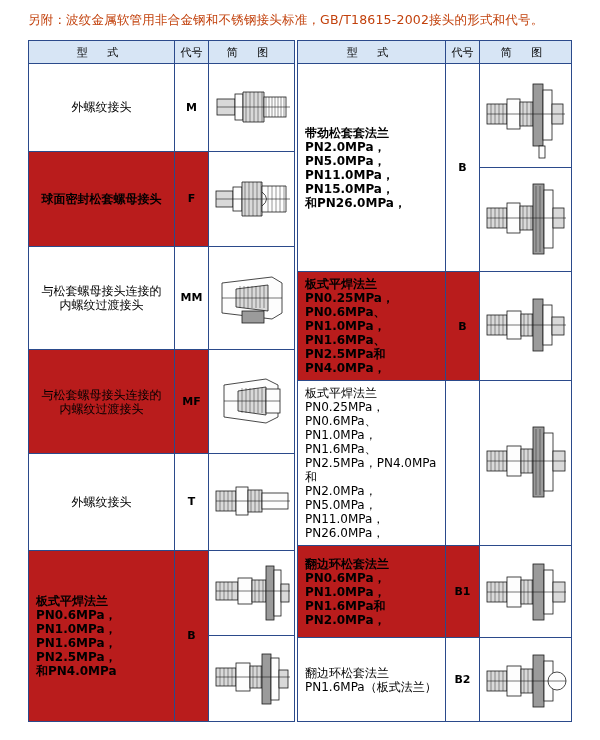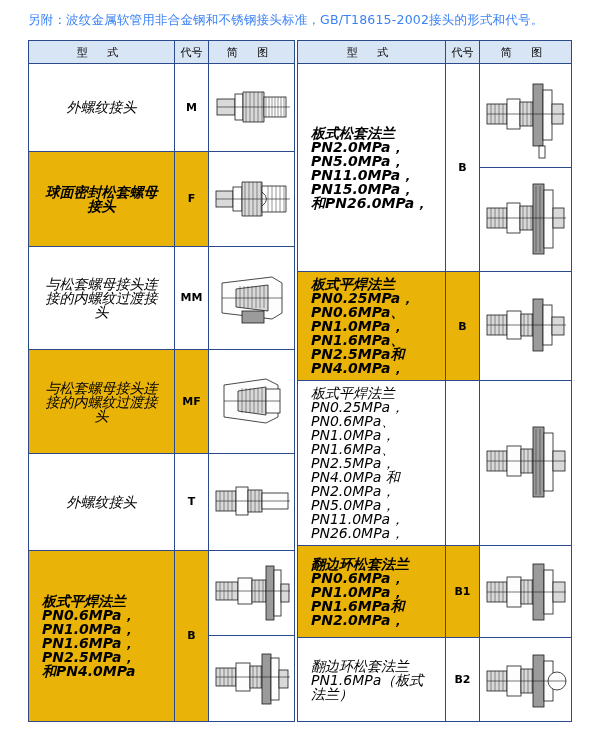--- a/index.html
+++ b/index.html
@@ -6,21 +6,21 @@
   body{
     width:600px;height:740px;
     background:#ffffff;
     font-family:"DejaVu Sans","Liberation Sans",sans-serif;
     color:#000;
     overflow:hidden;
   }
   .page{position:relative;width:600px;height:740px;box-sizing:border-box;}
   .title{
     position:absolute;left:28px;top:12px;right:16px;
-    font-size:12.5px;line-height:16px;color:#3b82f6;
+    font-size:12.5px;line-height:16px;color:#c2410c;
     letter-spacing:0.2px;
   }
   .tables{
     position:absolute;left:28px;top:40px;width:544px;
     display:flex;flex-direction:row;gap:0;
   }
   table{
     border-collapse:collapse;
     table-layout:fixed;
     font-size:10.5px;
@@ -36,34 +36,33 @@
   }
   thead th{
     background:#d7e5f5;
     height:22px;
     font-weight:normal;
     font-size:11px;
     color:#000;
   }
   .hd-type{letter-spacing:8px;margin-top:34px;}
   td.txt{
-    padding:5px 13px;
+    padding:5px 7px;
     text-align:left;
-    font-size:14px;
+    font-size:12px;
     line-height:14px;
-    font-style:italic;
   }
   td.txt.ctr{text-align:center;}
   td.code{
     width:36px;
     font-size:11px;
     font-weight:bold;
   }
   td.fig{padding:2px;}
-  .tint{background:#eab308;}
+  .tint{background:#b91c1c;}
   .white{background:#ffffff;}
   .bold{font-weight:bold;}
   
   .fig-wrap{width:100%;height:100%;display:flex;align-items:center;justify-content:center;}
   svg{display:block;}
   .ln{stroke:#1b1b1b;stroke-width:0.8;fill:none;}
   .ln2{stroke:#1b1b1b;stroke-width:0.6;fill:none;}
   .fillg{fill:#d9d9d9;stroke:#1b1b1b;stroke-width:0.8;}
   .fillw{fill:#fdfdfd;stroke:#1b1b1b;stroke-width:0.8;}
   .filld{fill:#9b9b9b;stroke:#1b1b1b;stroke-width:0.8;}
@@ -293,21 +292,21 @@
       <thead>
         <tr>
           <th class="hd-type">型      式</th>
           <th>代号</th>
           <th class="hd-type">简      图</th>
         </tr>
       </thead>
       <tbody>
 
         <tr style="height:104px">
-          <td class="txt white bold" rowspan="2" style="white-space:pre-line">板式松套法兰
+          <td class="txt white bold" rowspan="2" style="white-space:pre-line">带劲松套套法兰
 PN2.0MPa，PN5.0MPa，
 PN11.0MPa，PN15.0MPa，
 和PN26.0MPa，</td>
           <td class="code white" rowspan="2">B</td>
           <td class="fig white">
             <div class="fig-wrap">
               <svg width="86" height="92" viewBox="0 0 86 92">
                 <rect class="fillg" x="4" y="34" width="20" height="20"></rect>
                 <rect class="fillw" x="24" y="29" width="13" height="30"></rect>
                 <rect class="fillg" x="37" y="32" width="13" height="24"></rect>

